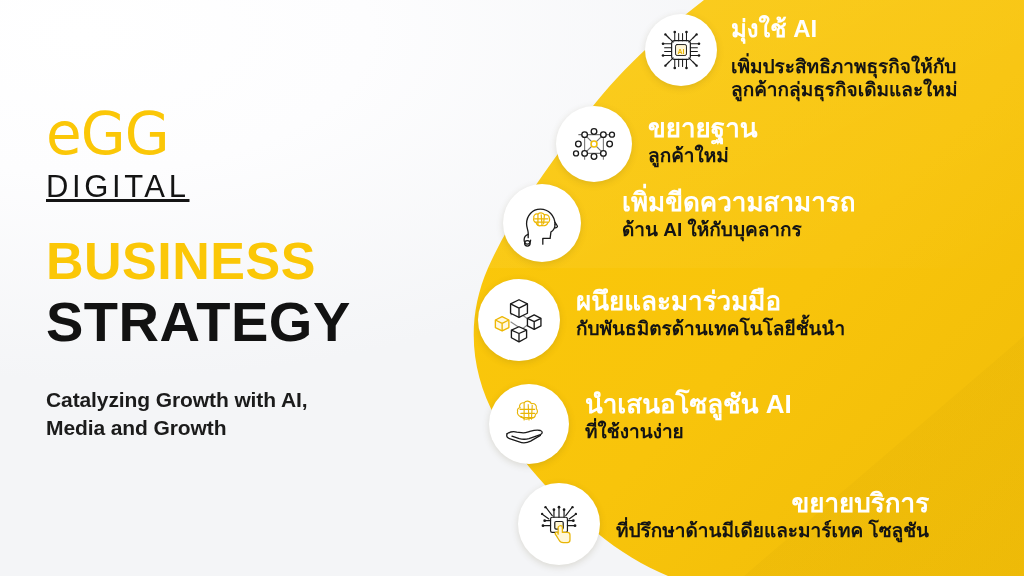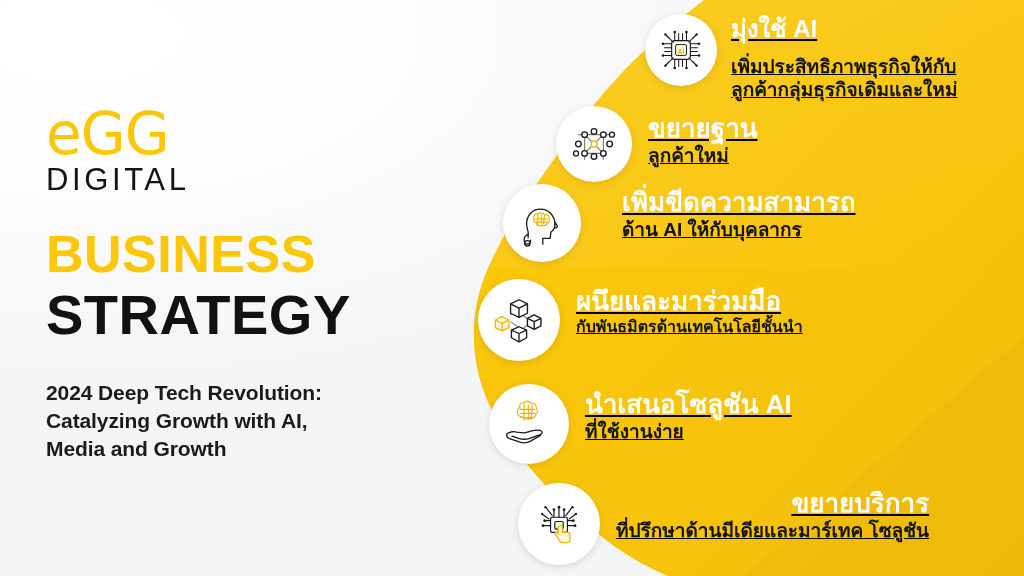--- a/index.html
+++ b/index.html
@@ -39,22 +39,23 @@
     color:#FBC707;
     letter-spacing:-1px;
     font-family:"DejaVu Sans",sans-serif;
   }
   .logo-digital {
     font-size:31px;
     line-height:1.1;
     font-weight:400;
     color:#141414;
     letter-spacing:3.6px;
-    margin-top:2px;
+    margin-top:9px;
     font-family:"Liberation Sans",sans-serif;
+    text-decoration:underline;
   }
   .headline1 {
     font-size:52px;
     font-weight:bold;
     color:#FBC707;
     letter-spacing:0.5px;
     line-height:1.05;
     margin-top:16px;
   }
   .headline2 {
@@ -83,21 +84,21 @@
   }
   .badge {
     flex:0 0 auto;
     border-radius:50%;
     background:#ffffff;
     box-shadow:0 2px 7px rgba(90,80,30,0.17);
     display:flex; align-items:center; justify-content:center;
     position:relative;
   }
   .badge svg { display:block; }
-  .txt { padding-left:14px; padding-top:2px;text-decoration:underline; }
+  .txt { padding-left:14px; padding-top:2px; }
   .t-head {
     color:#ffffff;
     font-weight:bold;
     letter-spacing:0px;
     line-height:1.12;
     white-space:nowrap;
   }
   .t-sub {
     color:#141414;
     font-weight:bold;
@@ -121,21 +122,21 @@
   #item-3 { left:503px; top:184px;gap:25px; }
   #item-3 .badge { width:78px; height:78px; }
   #item-3 .txt { padding-left:16px; padding-top:4px; }
   #item-3 .t-head { font-size:26px; }
   #item-3 .t-sub  { font-size:19px; }
 
   #item-4 { left:478px; top:279px; }
   #item-4 .badge { width:82px; height:82px; }
   #item-4 .txt { padding-left:16px; padding-top:8px; }
   #item-4 .t-head { font-size:26px; }
-  #item-4 .t-sub  { font-size:16px; }
+  #item-4 .t-sub  { font-size:19px; }
 
   #item-5 { left:489px; top:384px; }
   #item-5 .badge { width:80px; height:80px; }
   #item-5 .txt { padding-left:16px; padding-top:6px; }
   #item-5 .t-head { font-size:26px; }
   #item-5 .t-sub  { font-size:19px; }
 
   #item-6 { left:518px; top:483px; }
   #item-6 .badge { width:82px; height:82px; }
   #item-6 .txt { padding-left:16px; padding-top:6px; }
@@ -186,21 +187,20 @@
 
     <div class="logo">
       <div class="logo-egg">eGG</div>
       <div class="logo-digital">DIGITAL</div>
     </div>
 
     <div class="headline1">BUSINESS</div>
     <div class="headline2">STRATEGY</div>
 
     <div class="subtitle">
-      <div>2024 Deep Tech Revolution:</div>
       <div>Catalyzing Growth with AI,</div>
       <div>Media and Growth</div>
     </div>
   </div>
 
   <div class="items">
 
     <div class="item" id="item-1">
       <div class="badge">
         <svg width="50" height="50" viewBox="0 0 64 64">

